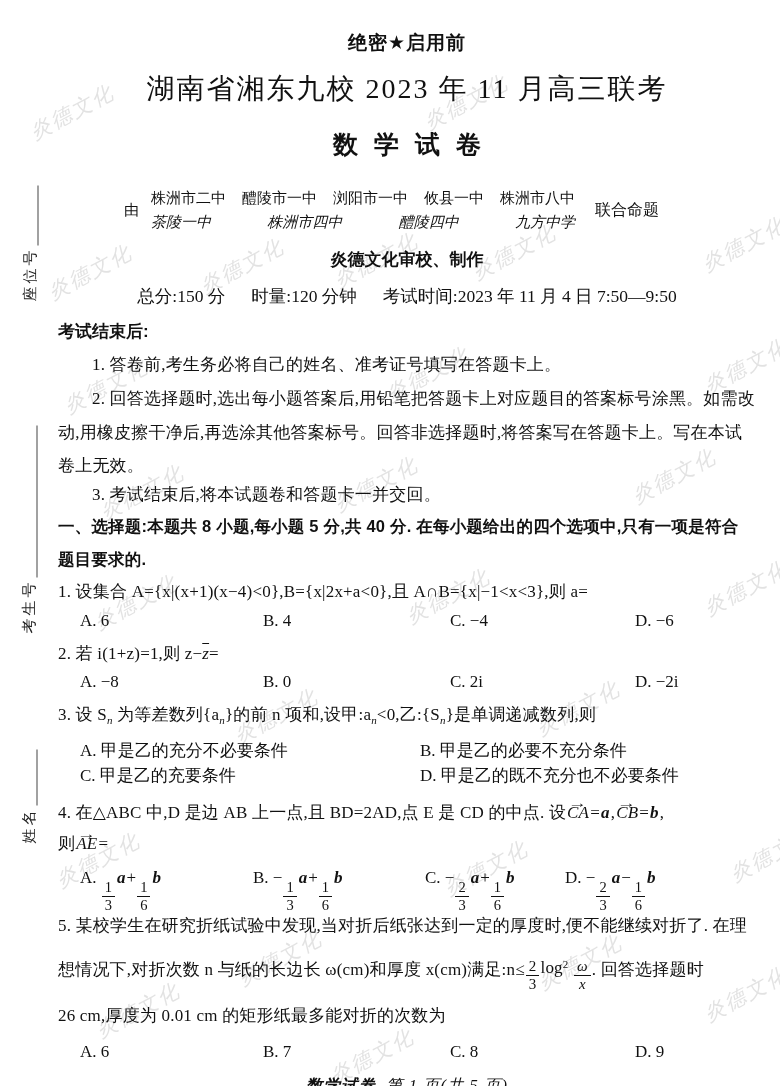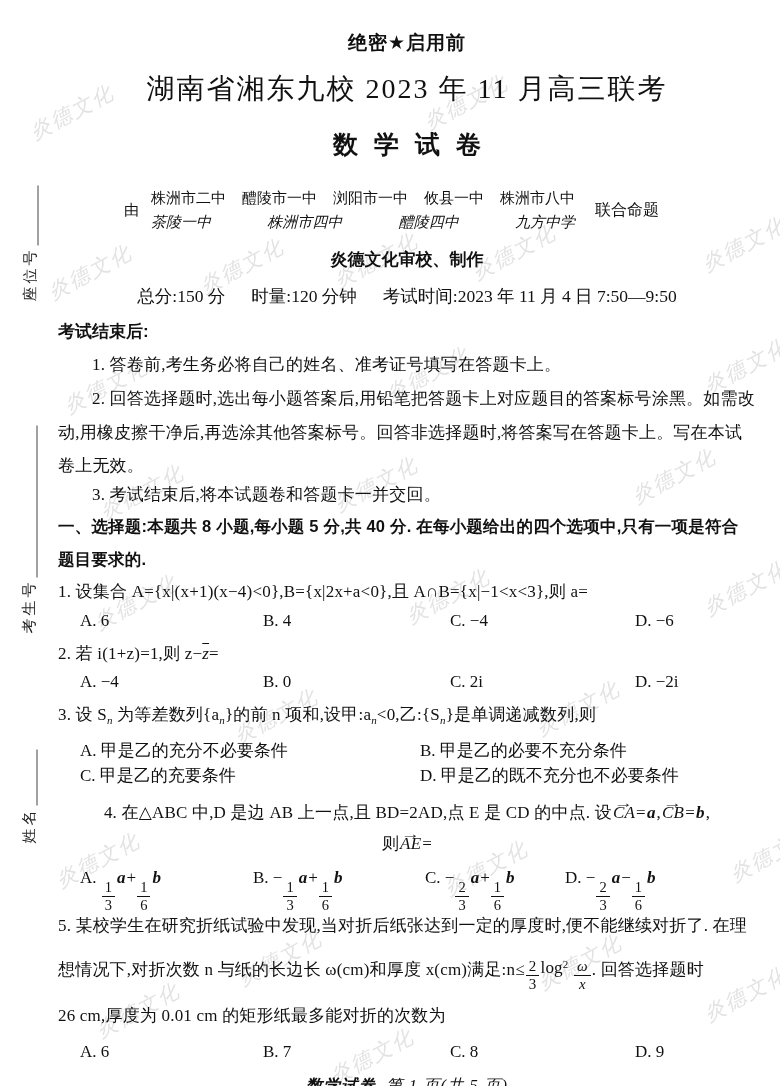--- a/index.html
+++ b/index.html
@@ -89,21 +89,21 @@
   .opts4f{grid-template-columns:173px 172px 140px auto;align-items:center;margin-top:7px;height:40px;}
   
   .vec{position:relative;display:inline-block;font-style:italic;padding:0 1px;}
   .vec::after{content:"→";position:absolute;top:-0.80em;left:50%;transform:translateX(-50%) scaleX(1.6);font-size:12px;font-style:normal;}
   .ol{text-decoration:overline;font-style:italic;}
   .bv{font-weight:bold;font-style:italic;padding:0 1px;}
   sub.vs{font-size:11px;font-style:italic;}
   .frac{display:inline-flex;flex-direction:column;align-items:center;vertical-align:-0.62em;line-height:1.12;font-size:14.5px;margin:0 1px;}
   .frac .num{border-bottom:1px solid #111;padding:0 3px;}
   .frac.it{font-style:italic;}
-  .q4line{line-height:31px;margin-top:9px;text-align:center;}
+  .q4line{line-height:31px;margin-top:9px;}
   .q5mid{display:flex;align-items:flex-start;margin-top:20px;height:42px;letter-spacing:.2px;}
   .q5mid .frac{font-size:15px;}
   .footer{margin-top:11px;text-align:center;font-size:16.5px;letter-spacing:1px;font-style:italic;}
   .footer .doc{font-weight:bold;font-family:"Liberation Sans","DejaVu Sans",sans-serif;margin-right:10px;}
 </style>
 </head>
 <body>
 
 <div class="page">
 
@@ -196,21 +196,21 @@
     <p class="stem">1. 设集合 A={x|(x+1)(x−4)&lt;0},B={x|2x+a&lt;0},且 A∩B={x|−1&lt;x&lt;3},则 a=</p>
     <div class="opts opts4">
       <span>A. 6</span>
       <span>B. 4</span>
       <span>C. −4</span>
       <span>D. −6</span>
     </div>
 
     <p class="stem"><span>2. 若 i(1+z)=1,则 z−</span><span class="ol">z</span><span>=</span></p>
     <div class="opts opts4" style="margin-top:4px;">
-      <span>A. −4</span>
+      <span>A. −8</span>
       <span>B. 0</span>
       <span>C. 2i</span>
       <span>D. −2i</span>
     </div>
 
     <p class="stem"><span>3. 设 S</span><sub class="vs">n</sub><span> 为等差数列{a</span><sub class="vs">n</sub><span>}的前 n 项和,设甲:a</span><sub class="vs">n</sub><span>&lt;0,乙:{S</span><sub class="vs">n</sub><span>}是单调递减数列,则</span></p>
     <div class="opts opts2">
       <span>A. 甲是乙的充分不必要条件</span>
       <span>B. 甲是乙的必要不充分条件</span>
       <span>C. 甲是乙的充要条件</span>

